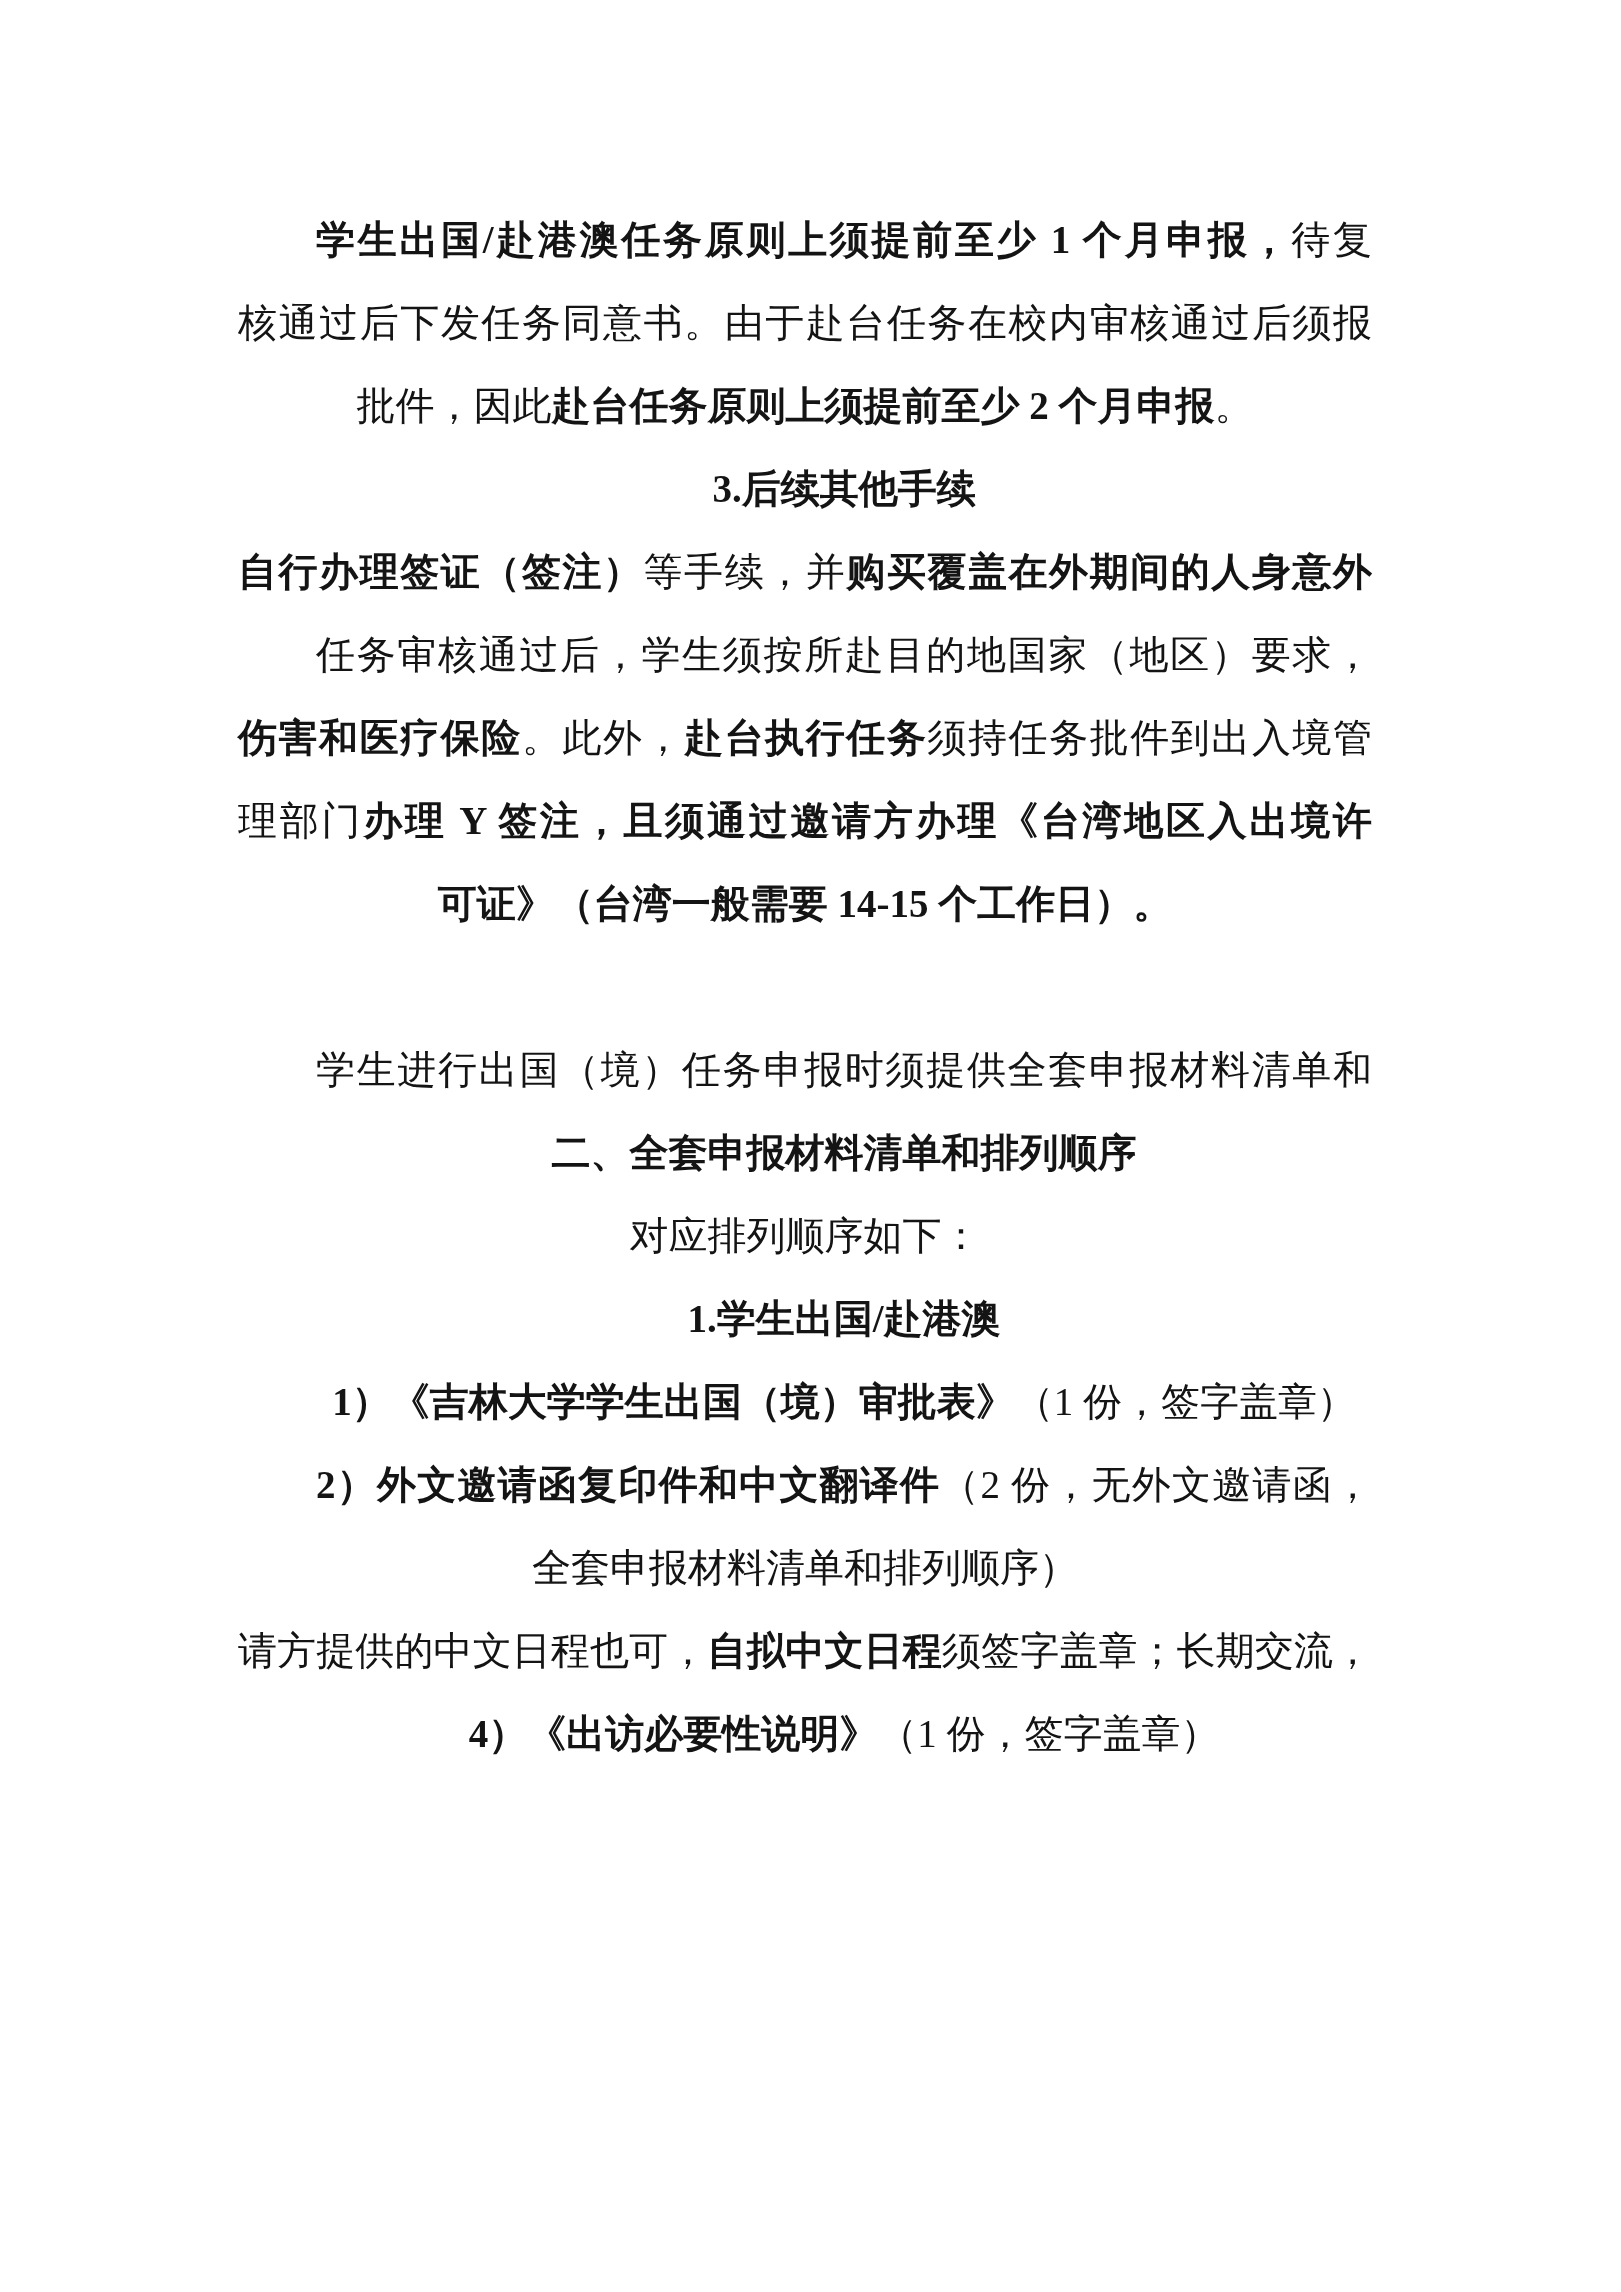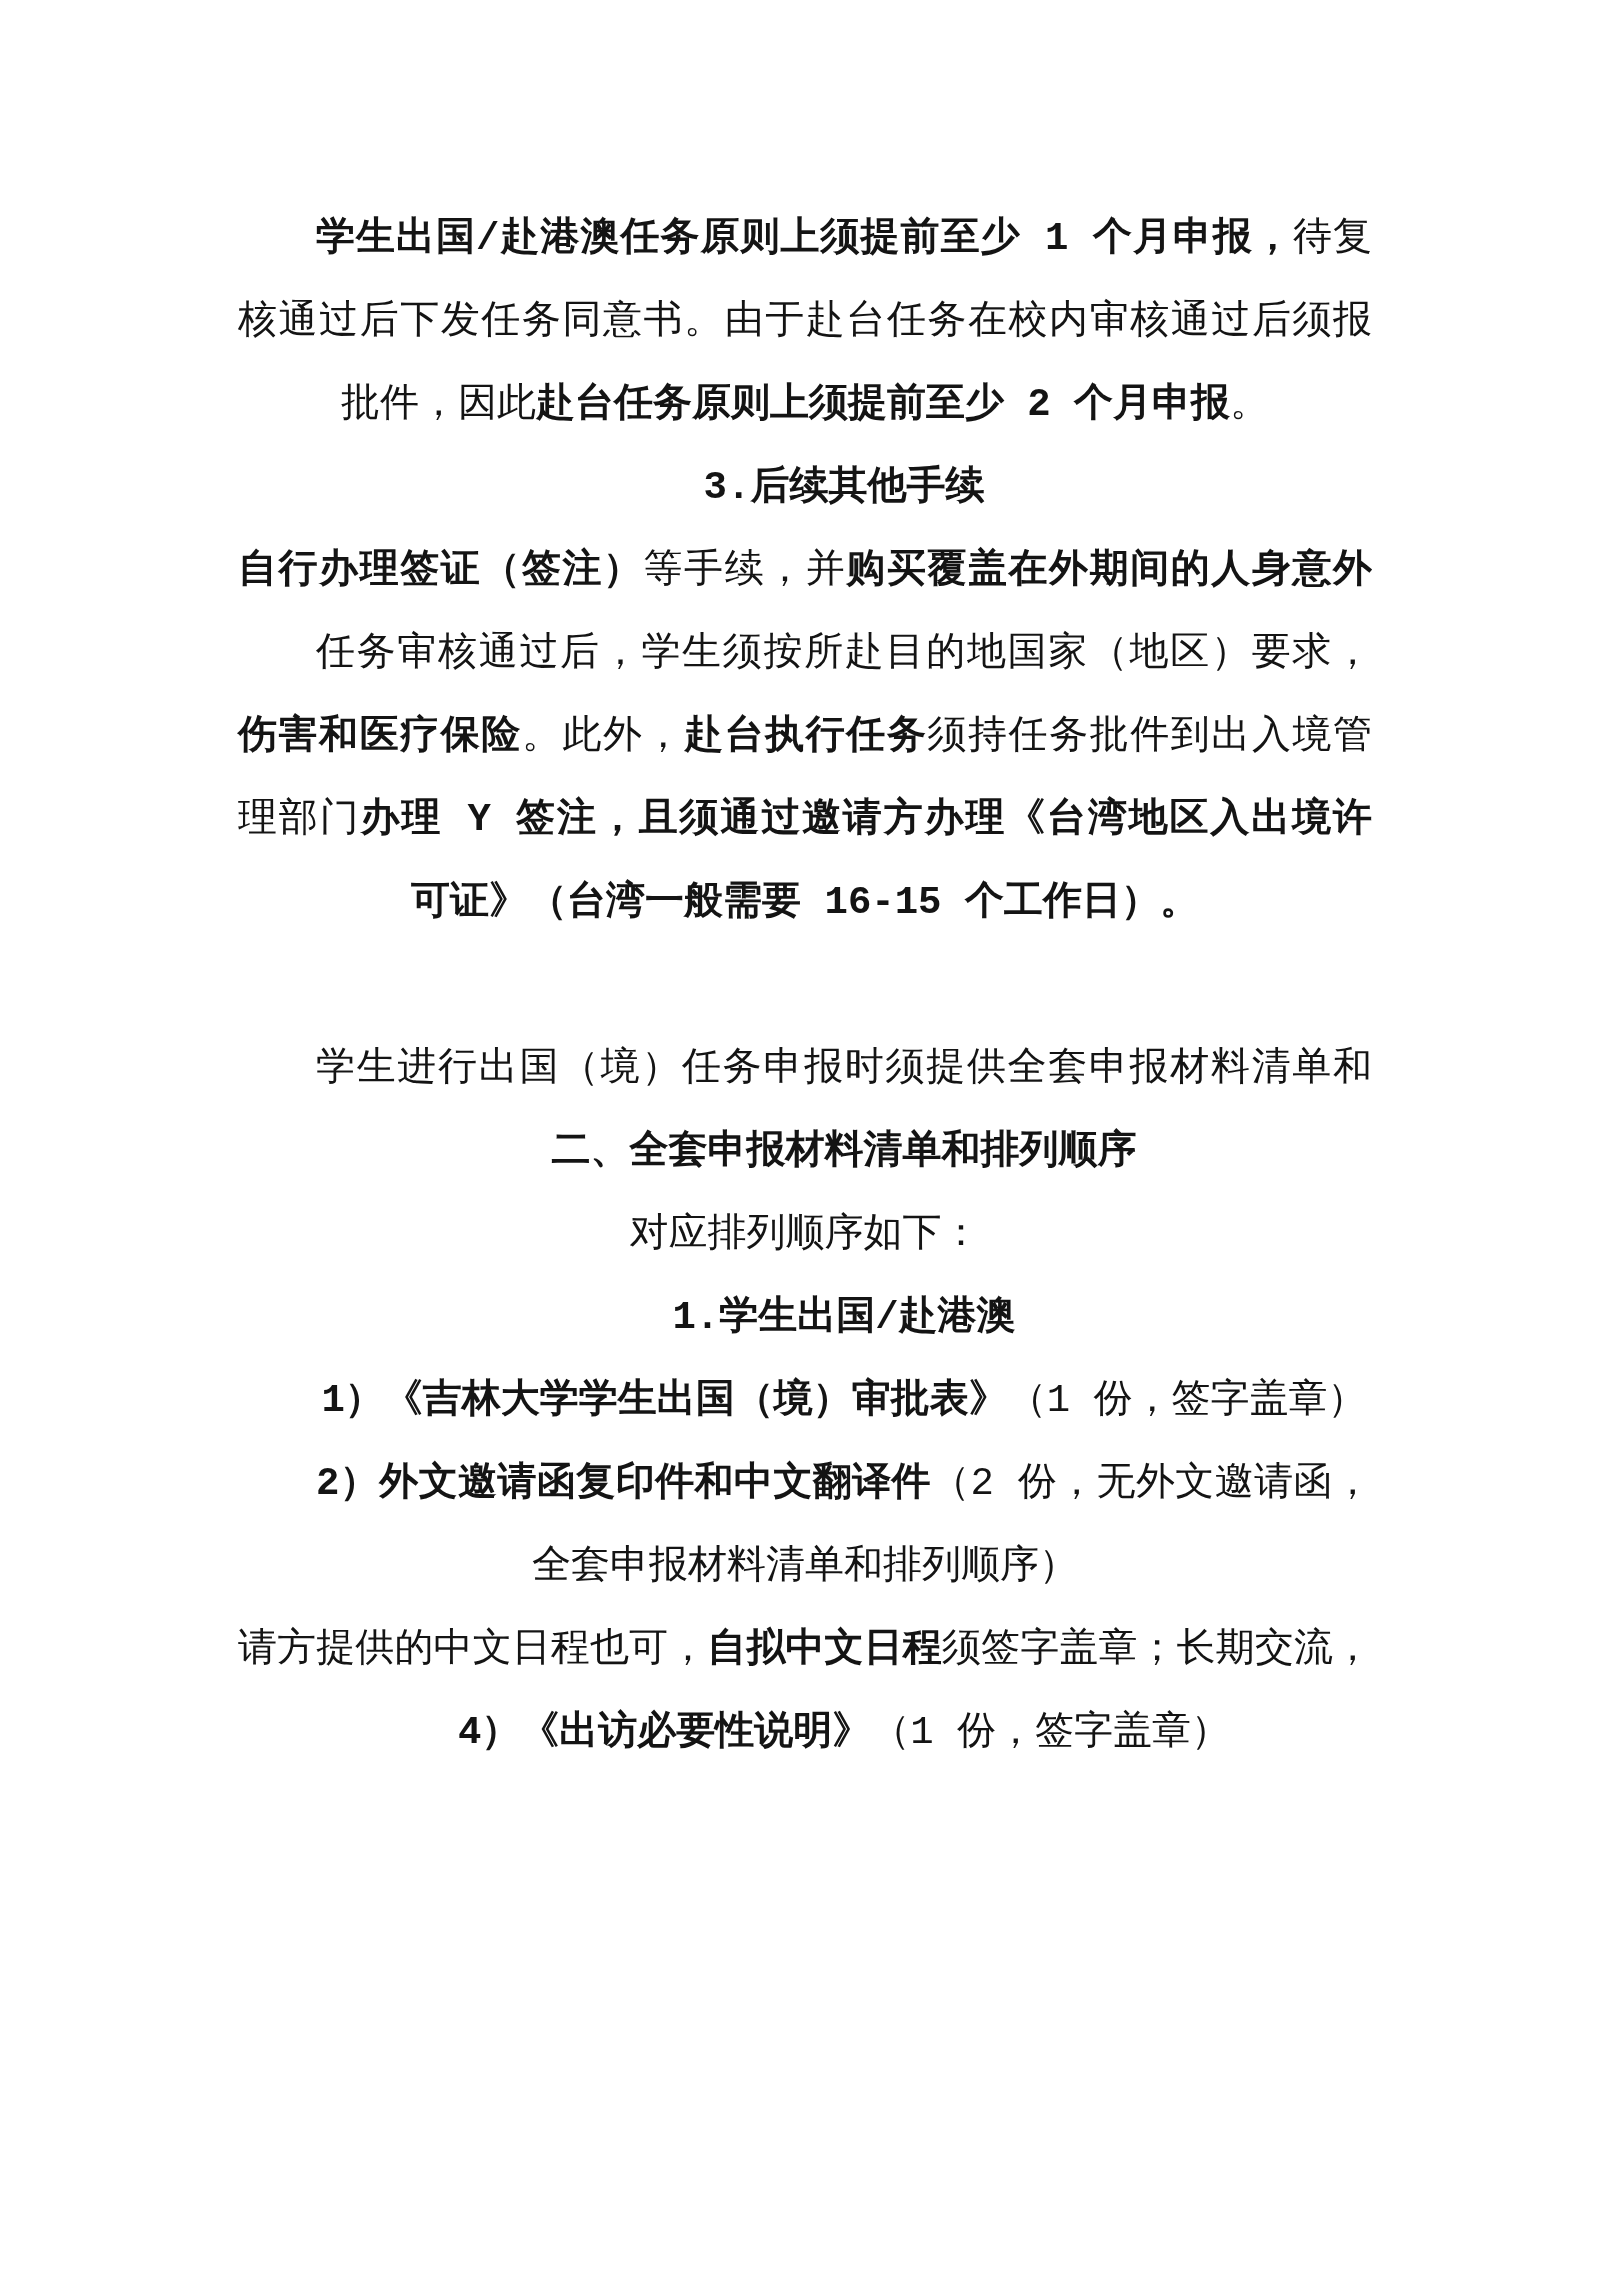--- a/index.html
+++ b/index.html
@@ -6,21 +6,21 @@
     margin: 0;
     padding: 0;
     background: #ffffff;
   }
   .page {
     position: relative;
     width: 1397px;
     height: 2293px;
     background: #ffffff;
     overflow: hidden;
-    font-family: Liberation Mono, monospace;
+    font-family: Liberation Serif, serif;
   }
   .doc-body {
     position: absolute;
     left: 238px;
     top: 198px;
     width: 1134px;
     font-size: 39px;
     line-height: 83px;
     color: #141414;
   }
@@ -52,21 +52,21 @@
 <div class="page" style="background: rgb(255, 255, 255);">
   <div class="doc-body" style="color: rgb(20, 20, 20);">
       <div class="line just ind"><span class="run-b">学生出国/赴港澳任务原则上须提前至少 1 个月申报，</span><span class="run-r">待复</span></div>
       <div class="line just"><span class="run-r">核通过后下发任务同意书。由于赴台任务在校内审核通过后须报</span></div>
       <div class="line"><span class="run-r">批件，因此</span><span class="run-b">赴台任务原则上须提前至少 2 个月申报</span><span class="run-r">。</span></div>
       <div class="line ind"><span class="run-b">3.后续其他手续</span></div>
       <div class="line just"><span class="run-b">自行办理签证（签注）</span><span class="run-r">等手续，并</span><span class="run-b">购买覆盖在外期间的人身意外</span></div>
       <div class="line just ind"><span class="run-r">任务审核通过后，学生须按所赴目的地国家（地区）要求，</span></div>
       <div class="line just"><span class="run-b">伤害和医疗保险</span><span class="run-r">。此外，</span><span class="run-b">赴台执行任务</span><span class="run-r">须持任务批件到出入境管</span></div>
       <div class="line just"><span class="run-r">理部门</span><span class="run-b">办理 Y 签注，且须通过邀请方办理《台湾地区入出境许</span></div>
-      <div class="line"><span class="run-b">可证》（台湾一般需要 16-15 个工作日）。</span></div>
+      <div class="line"><span class="run-b">可证》（台湾一般需要 14-15 个工作日）。</span></div>
       <div class="line blank"></div>
       <div class="line just ind"><span class="run-r">学生进行出国（境）任务申报时须提供全套申报材料清单和</span></div>
       <div class="line ind"><span class="run-b">二、全套申报材料清单和排列顺序</span></div>
       <div class="line"><span class="run-r">对应排列顺序如下：</span></div>
       <div class="line ind"><span class="run-b">1.学生出国/赴港澳</span></div>
       <div class="line ind"><span class="run-b">1）《吉林大学学生出国（境）审批表》</span><span class="run-r">（1 份，签字盖章）</span></div>
       <div class="line just ind"><span class="run-b">2）外文邀请函复印件和中文翻译件</span><span class="run-r">（2 份，无外文邀请函，</span></div>
       <div class="line"><span class="run-r">全套申报材料清单和排列顺序）</span></div>
       <div class="line just"><span class="run-r">请方提供的中文日程也可，</span><span class="run-b">自拟中文日程</span><span class="run-r">须签字盖章；长期交流，</span></div>
       <div class="line ind"><span class="run-b">4）《出访必要性说明》</span><span class="run-r">（1 份，签字盖章）</span></div>

